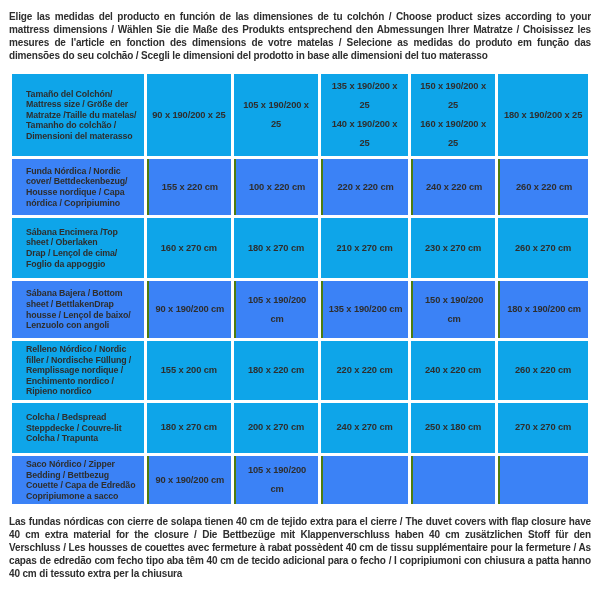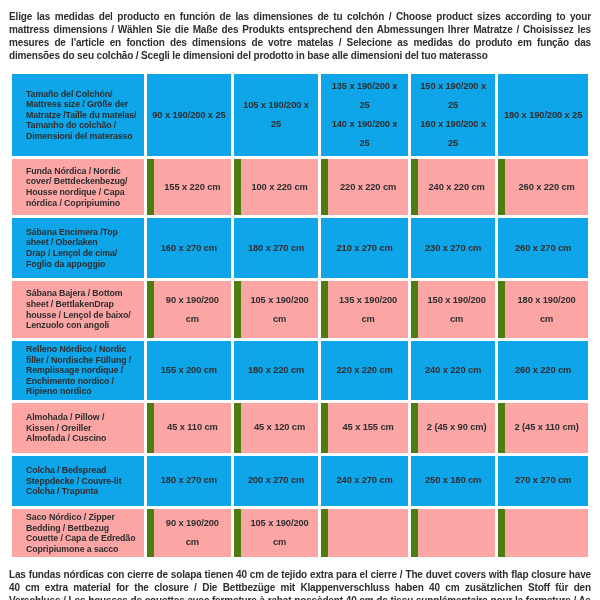--- a/index.html
+++ b/index.html
@@ -54,22 +54,22 @@
   .value-cell {
     font-size: 9.3px;
     font-weight: 700;
     letter-spacing: -0.1px;
     line-height: 19px;
     text-align: center;
     white-space: pre-line;
     color: #2e2e2e;
   }
   tr.alt td { background: #0ea5e9; }
-  tr.plain td { background: #fca5a5; }
-  tr.plain td + td { border-left: 7px solid #4d7c0f; }
+  tr.plain td { background: #3b82f6; }
+  tr.plain td + td { border-left: 2px solid #4d7c0f; }
   tr.h56 td { height: 56px; }
   tr.h53 td { height: 60px; margin-left: 43px; }
   tr.h57 td { height: 57px; }
   tr.h50 td { height: 50px; }
   tr.h42 td { height: 42px; }
   .footnote {
     margin: 8px 0 0 0;
     font-size: 10px;
     font-weight: 700;
     line-height: 13px;
@@ -147,30 +147,20 @@
 filler / Nordische Füllung /
 Remplissage nordique /
 Enchimento nordico /
 Ripieno nordico</td>
         <td class="value-cell">155 x 200 cm</td>
         <td class="value-cell">180 x 220 cm</td>
         <td class="value-cell">220 x 220 cm</td>
         <td class="value-cell">240 x 220 cm</td>
         <td class="value-cell">260 x 220 cm</td>
       </tr>
-      <tr class="plain h50">
-        <td class="label-cell">Almohada  / Pillow /
-Kissen / Oreiller
-Almofada / Cuscino</td>
-        <td class="value-cell">45 x 110 cm</td>
-        <td class="value-cell">45 x 120 cm</td>
-        <td class="value-cell">45 x 155 cm</td>
-        <td class="value-cell">2 (45 x 90 cm)</td>
-        <td class="value-cell">2 (45 x 110 cm)</td>
-      </tr>
       <tr class="alt h50">
         <td class="label-cell">Colcha / Bedspread
 Steppdecke / Couvre-lit
 Colcha / Trapunta</td>
         <td class="value-cell">180 x 270 cm</td>
         <td class="value-cell">200 x 270 cm</td>
         <td class="value-cell">240 x 270 cm</td>
         <td class="value-cell">250 x 180 cm</td>
         <td class="value-cell">270 x 270 cm</td>
       </tr>

